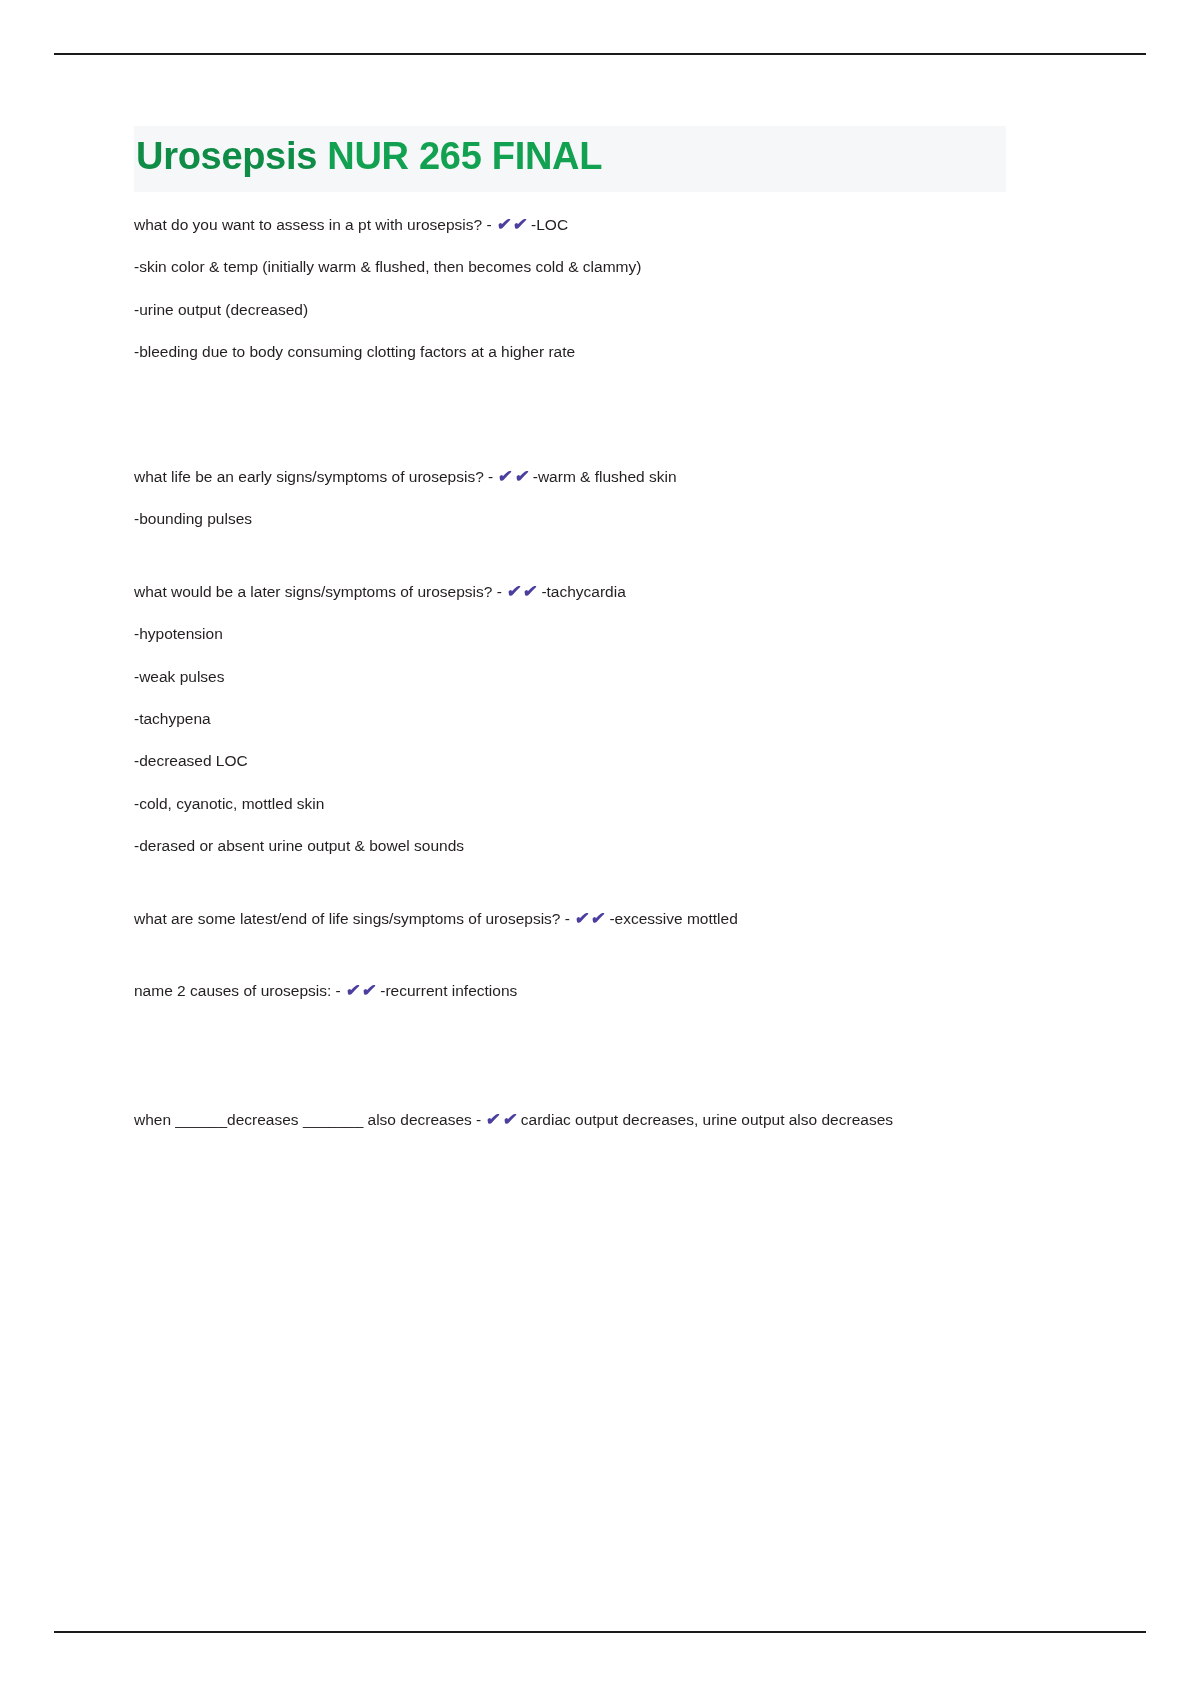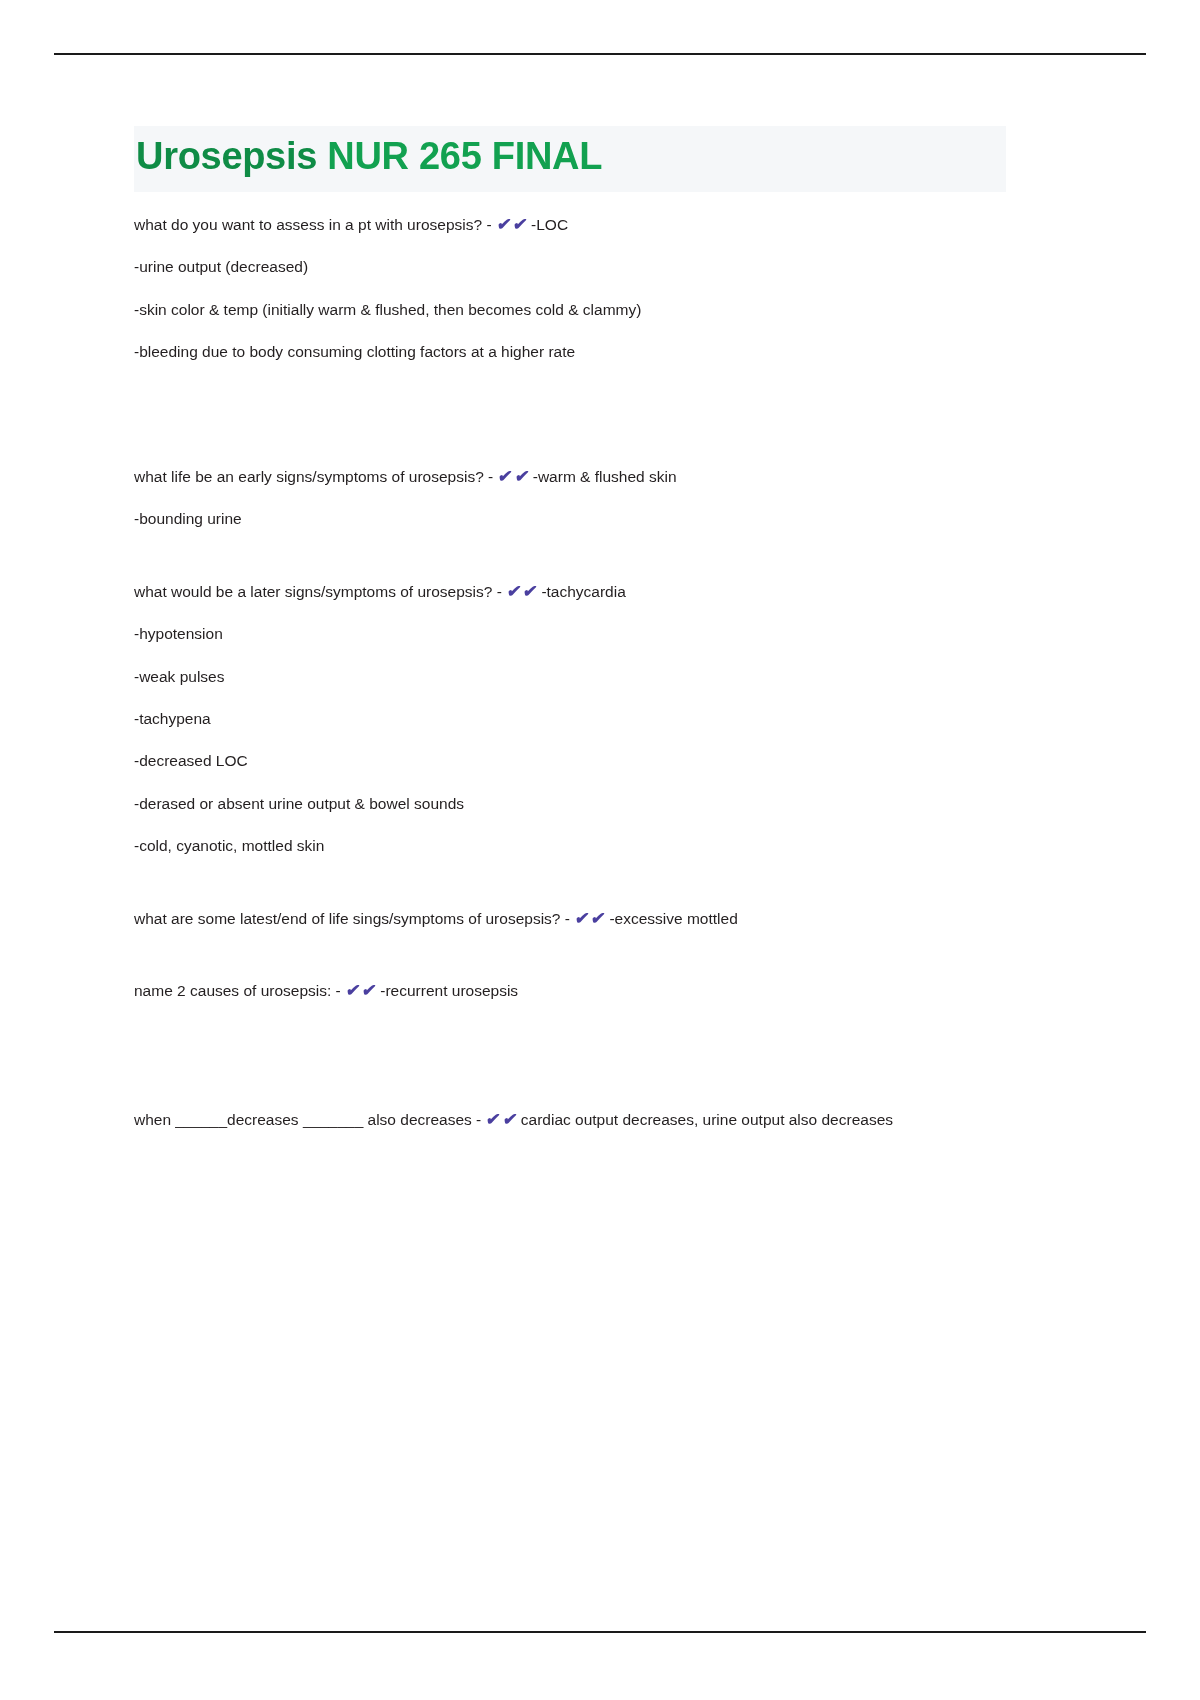--- a/index.html
+++ b/index.html
@@ -98,54 +98,54 @@
   <div class="rule rule-bottom"></div>
 
   <div class="content">
 
     <div class="title-band">
       <h1 class="title"><span class="t-dark">Urosepsis</span> <span>NUR 265 FINAL</span></h1>
     </div>
 
     <div class="qa-block">
       <p class="line"><span>what do you want to assess in a pt with urosepsis? -</span><span class="checks"><span class="check">✔</span><span class="check">✔</span></span><span>-LOC</span></p>
+      <p class="line">-skin color &amp; temp (initially warm &amp; flushed, then becomes cold &amp; clammy)</p>
       <p class="line">-urine output (decreased)</p>
-      <p class="line">-skin color &amp; temp (initially warm &amp; flushed, then becomes cold &amp; clammy)</p>
       <p class="line">-bleeding due to body consuming clotting factors at a higher rate</p>
     </div>
 
     <div class="gap-lg"></div>
 
     <div class="qa-block">
       <p class="line"><span>what life be an early signs/symptoms of urosepsis? -</span><span class="checks"><span class="check">✔</span><span class="check">✔</span></span><span>-warm &amp; flushed skin</span></p>
-      <p class="line">-bounding urine</p>
+      <p class="line">-bounding pulses</p>
     </div>
 
     <div class="gap-md"></div>
 
     <div class="qa-block">
       <p class="line"><span>what would be a later signs/symptoms of urosepsis? -</span><span class="checks"><span class="check">✔</span><span class="check">✔</span></span><span>-tachycardia</span></p>
       <p class="line">-hypotension</p>
       <p class="line">-weak pulses</p>
       <p class="line">-tachypena</p>
       <p class="line">-decreased LOC</p>
+      <p class="line">-cold, cyanotic, mottled skin</p>
       <p class="line">-derased or absent urine output &amp; bowel sounds</p>
-      <p class="line">-cold, cyanotic, mottled skin</p>
     </div>
 
     <div class="gap-md"></div>
 
     <div class="qa-block">
       <p class="line"><span>what are some latest/end of life sings/symptoms of urosepsis? -</span><span class="checks"><span class="check">✔</span><span class="check">✔</span></span><span>-excessive mottled</span></p>
     </div>
 
     <div class="gap-md"></div>
 
     <div class="qa-block">
-      <p class="line"><span>name 2 causes of urosepsis: -</span><span class="checks"><span class="check">✔</span><span class="check">✔</span></span><span>-recurrent urosepsis</span></p>
+      <p class="line"><span>name 2 causes of urosepsis: -</span><span class="checks"><span class="check">✔</span><span class="check">✔</span></span><span>-recurrent infections</span></p>
     </div>
 
     <div class="gap-xl"></div>
 
     <div class="qa-block">
       <p class="line wrapline"><span>when ______decreases _______ also decreases -</span><span class="checks"><span class="check">✔</span><span class="check">✔</span></span><span>cardiac output decreases, urine output also decreases</span></p>
     </div>
 
   </div>
 </div>

